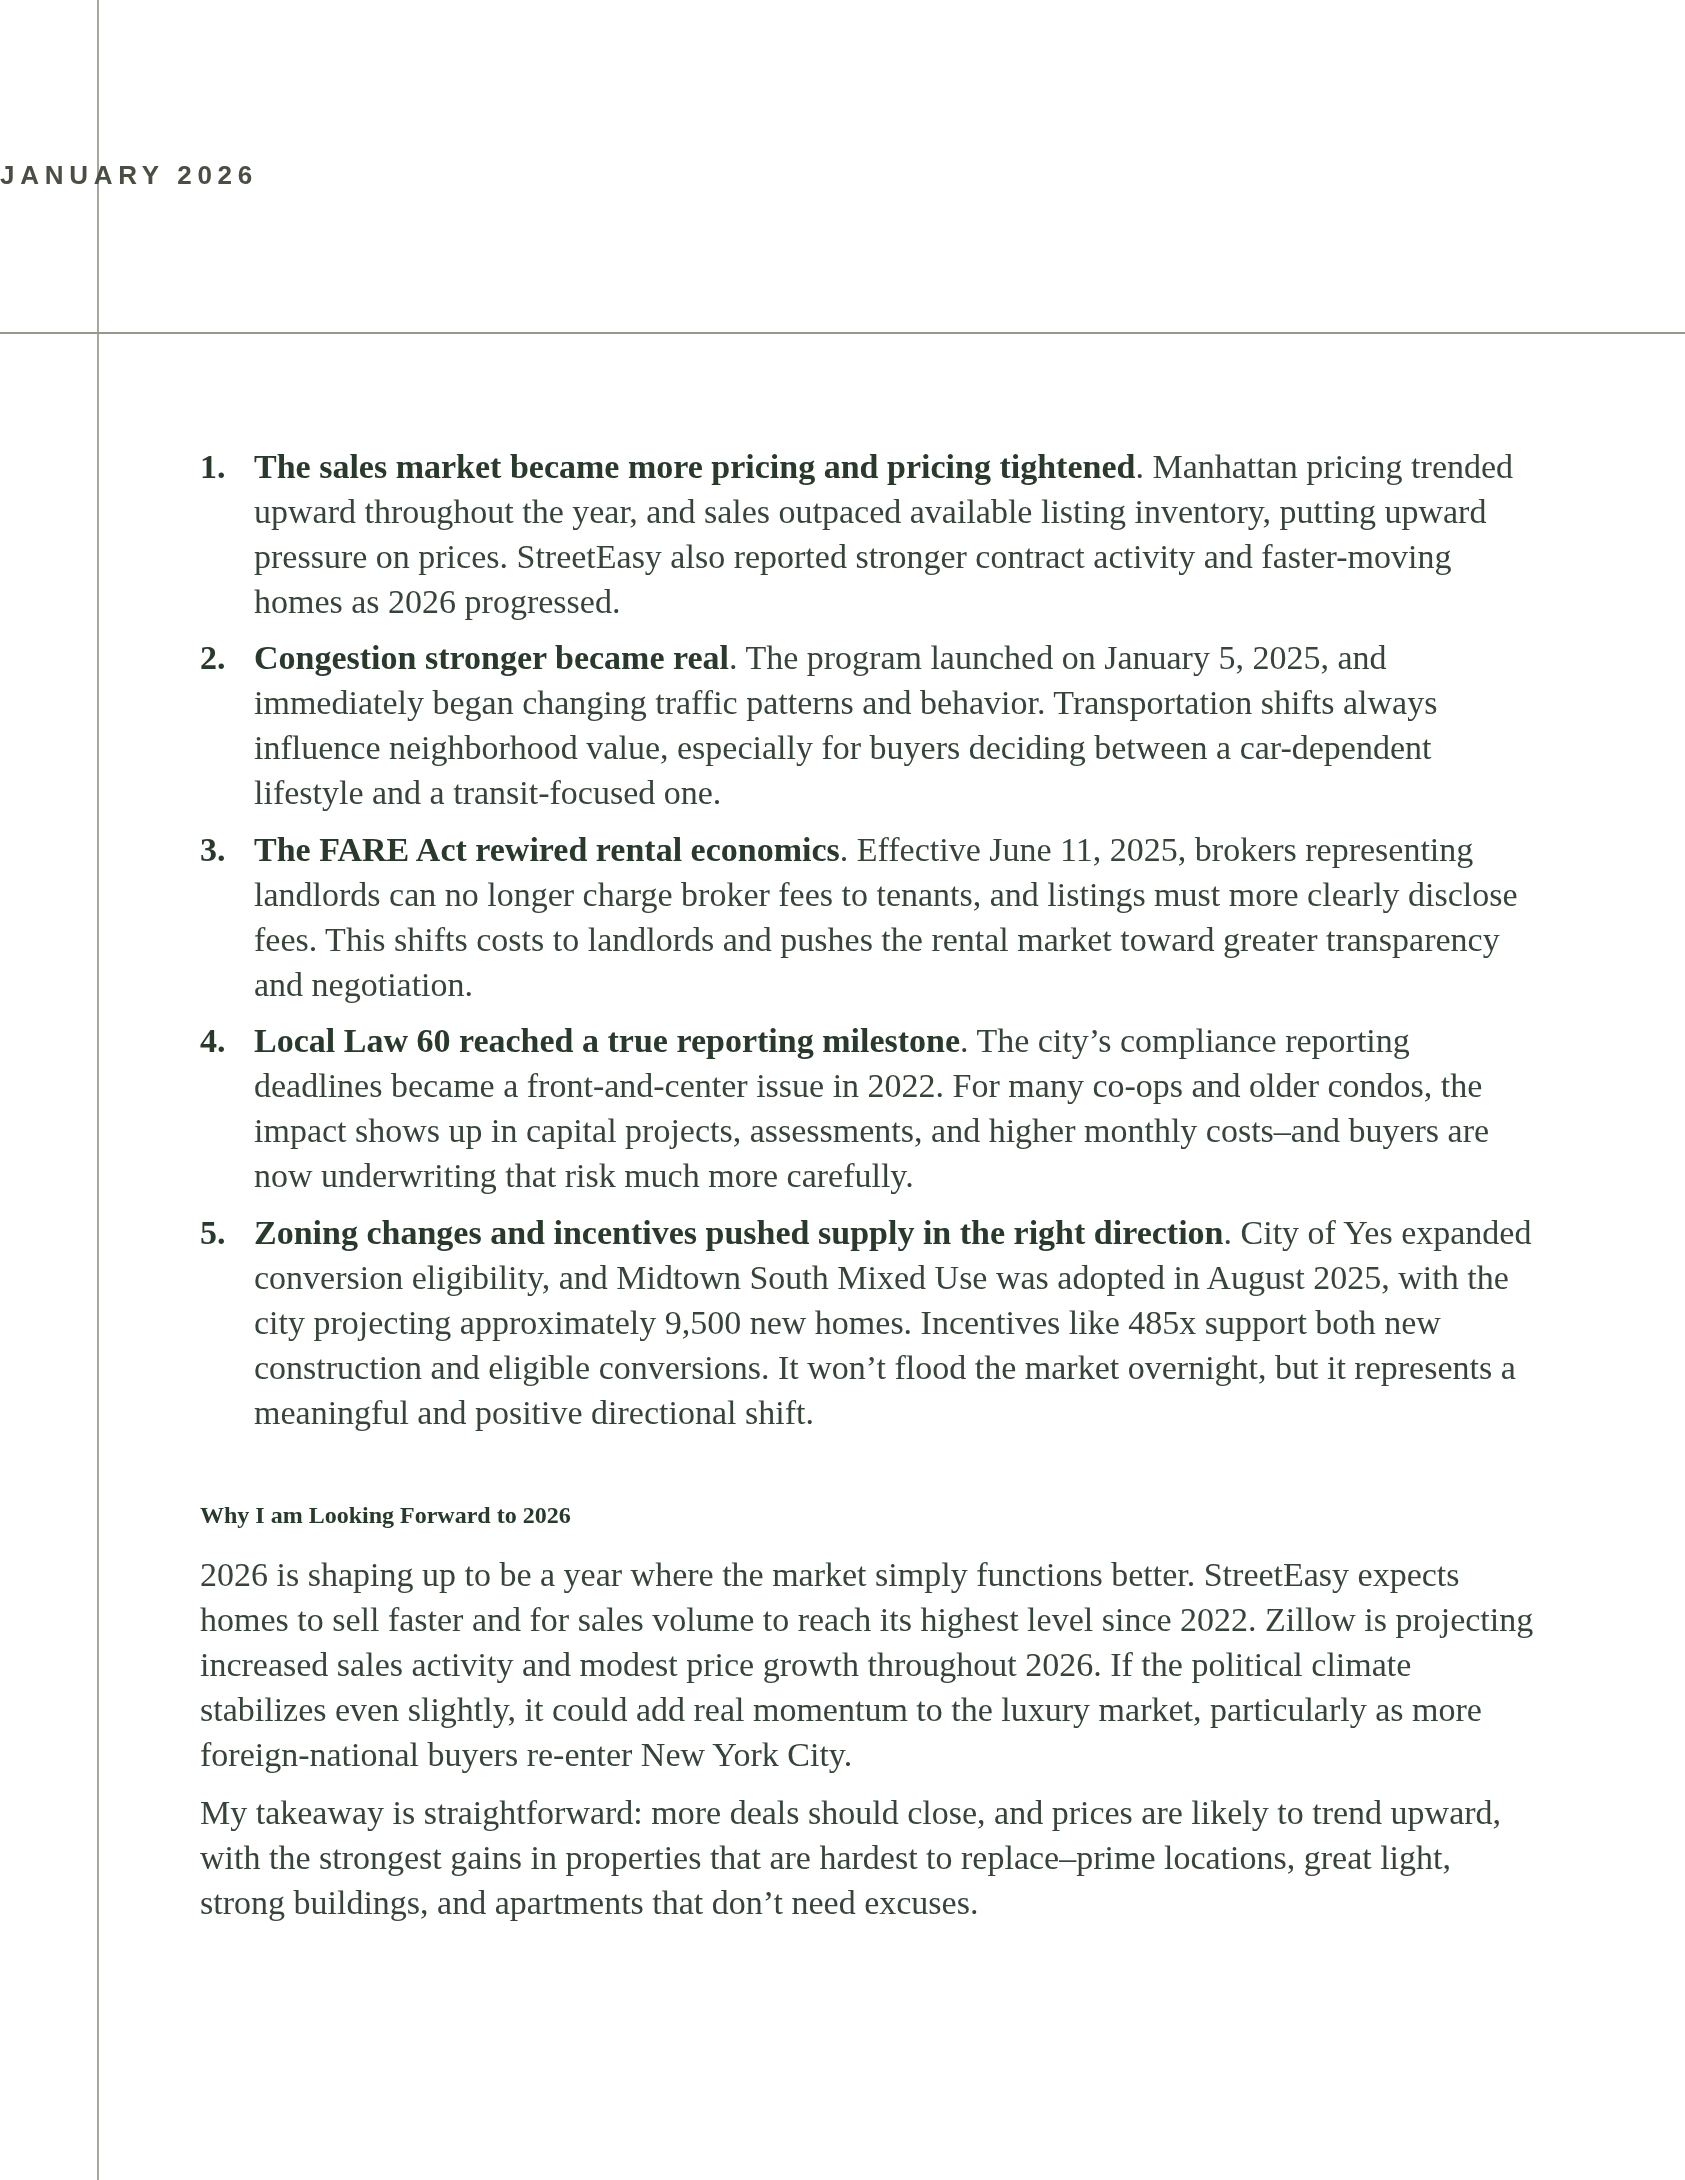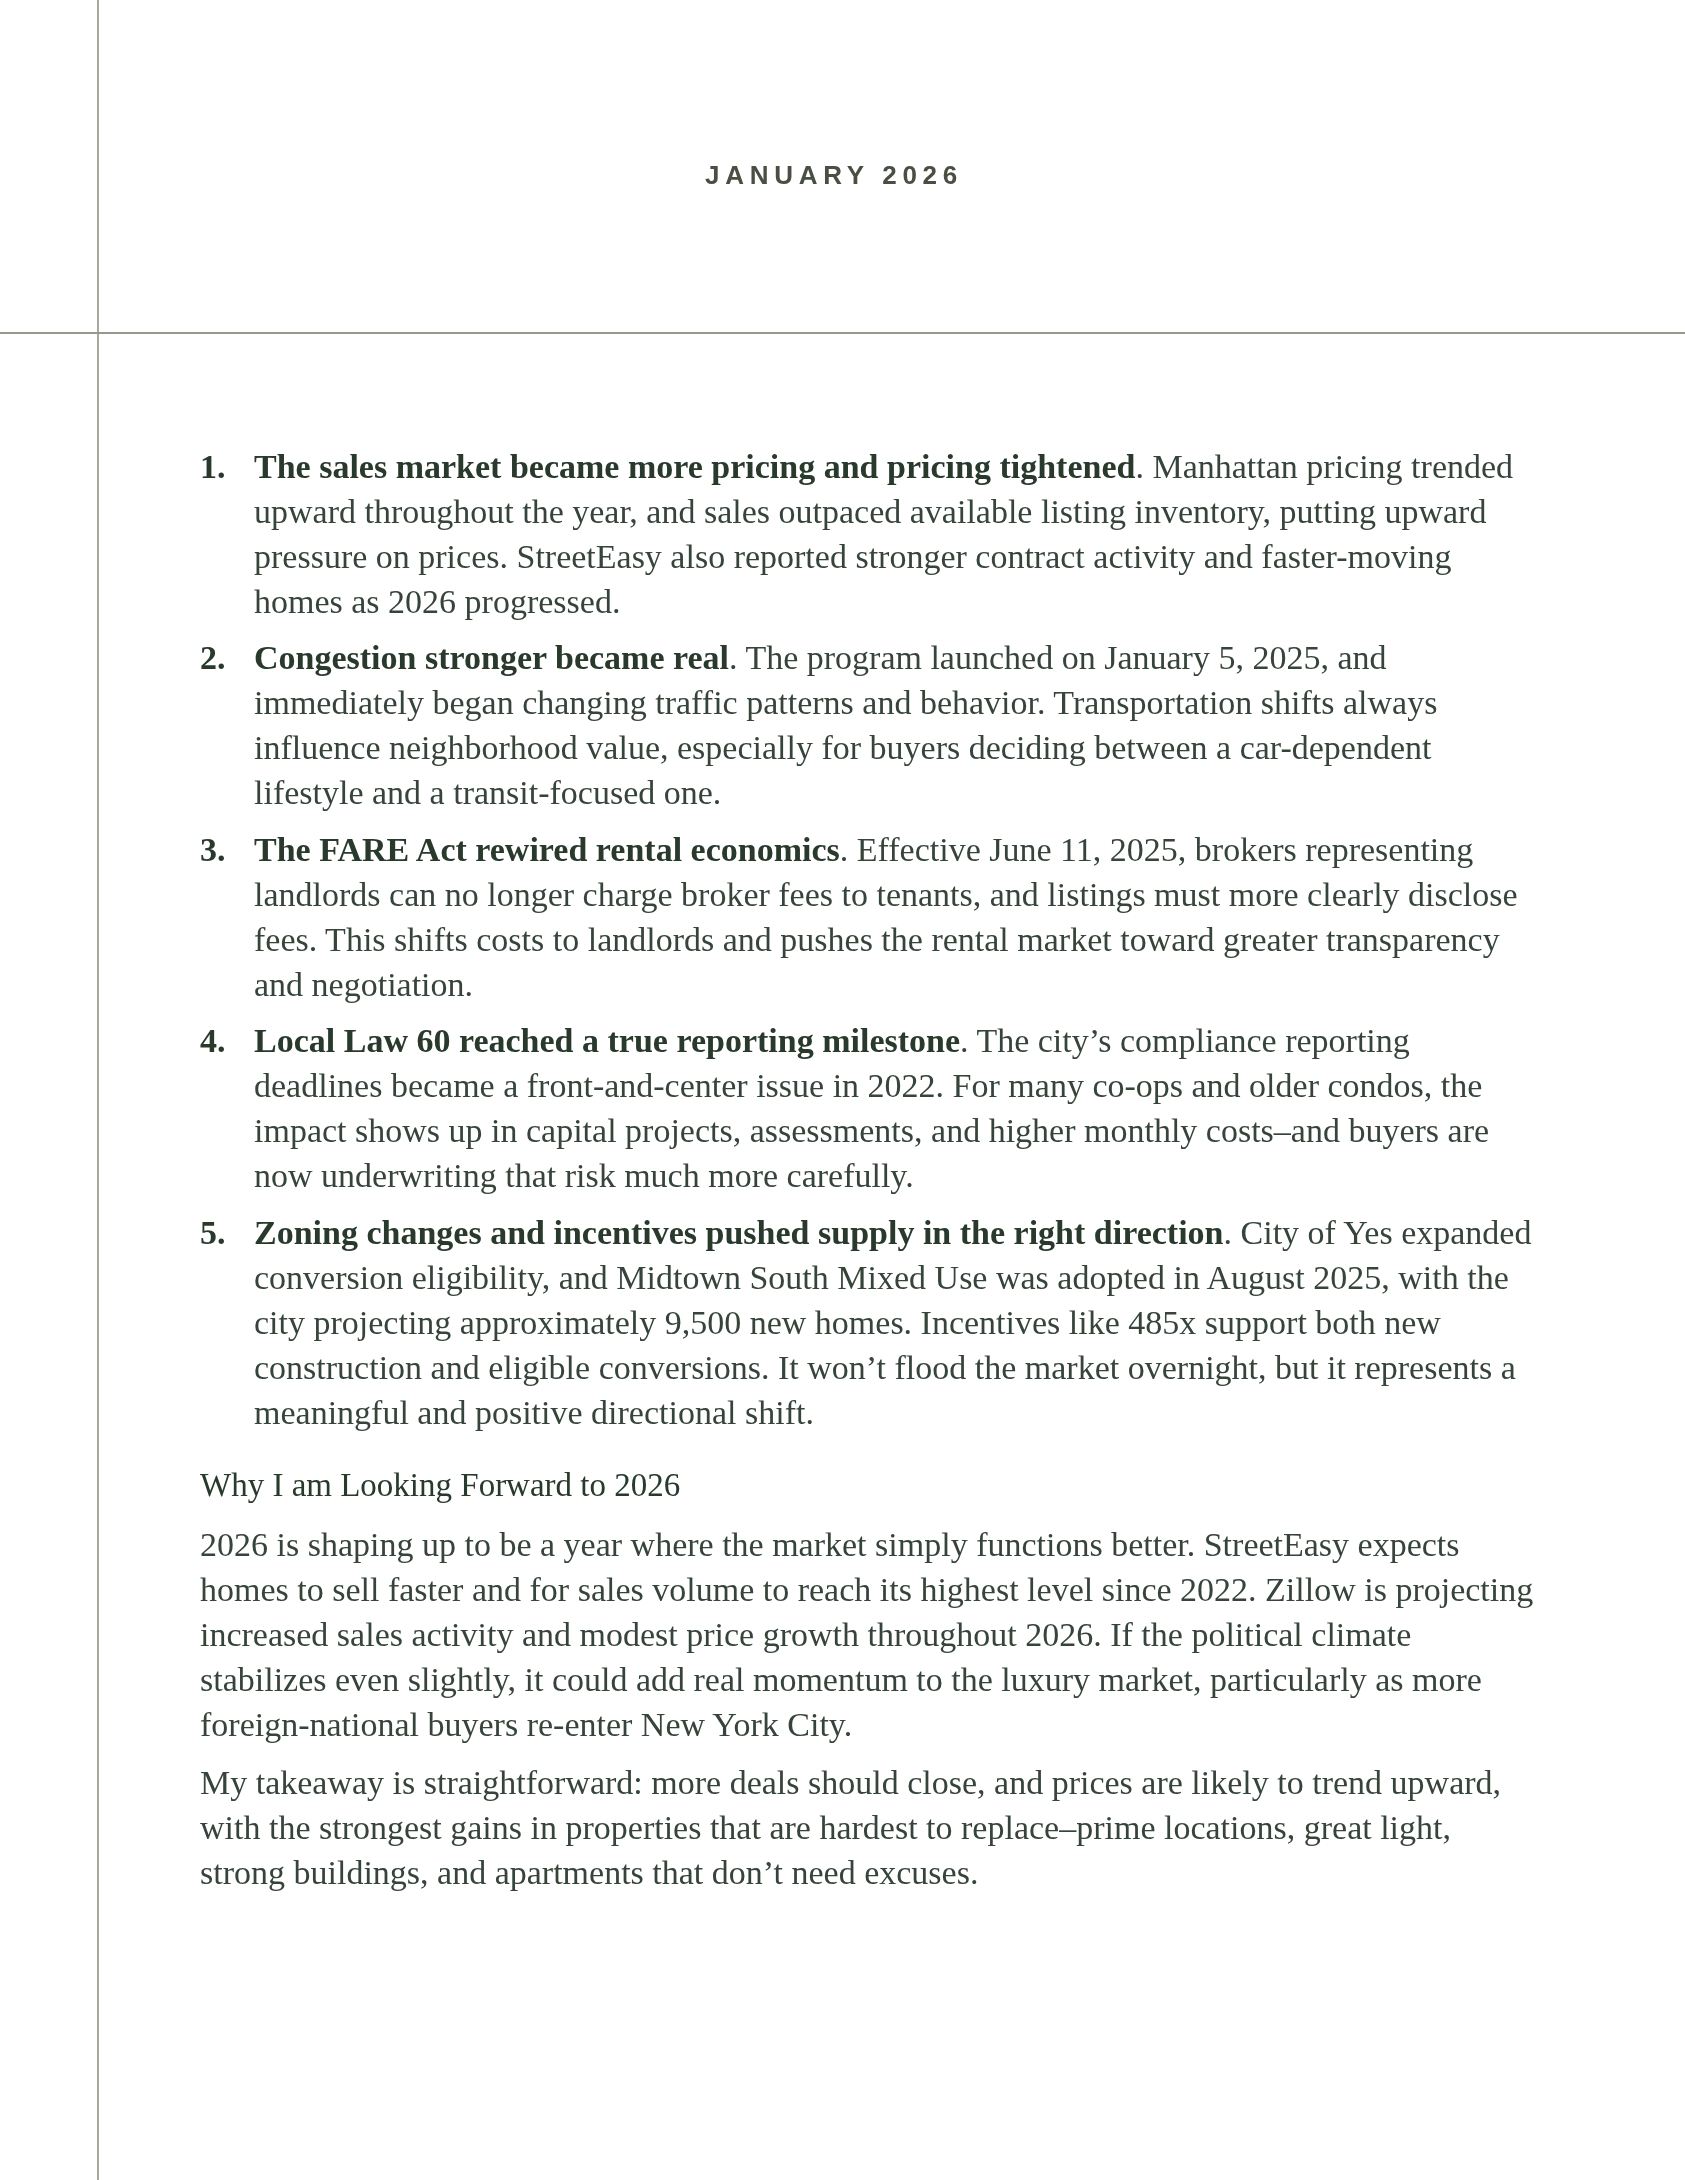--- a/index.html
+++ b/index.html
@@ -28,21 +28,21 @@
     top: 332px;
     width: 1685px;
     height: 1.8px;
     background: #98988f;
   }
   .masthead {
     position: absolute;
     top: 160px;
     left: 0;
     width: 1668px;
-    text-align: center;
+    text-align: left;
     font-family: "Liberation Sans", sans-serif;
     font-size: 26px;
     font-weight: 700;
     letter-spacing: 0.22em;
     color: #4a4f44;
   }
   .content {
     position: absolute;
     left: 200px;
     top: 429px;
@@ -69,24 +69,24 @@
     left: 0;
     top: 0;
     font-weight: 700;
     color: #293a2d;
   }
   .story-lead {
     font-weight: 700;
     color: #293a2d;
   }
   .section-heading {
-    font-size: 33px;
-    font-weight: 400;
+    font-size: 24px;
+    font-weight: 700;
     color: #273a2c;
-    margin: 28px 0 14px 0;
+    margin: 58px 0 14px 0;
     line-height: 45px;
   }
 </style>
 </head>
 <body>
 
 <div class="rule-vertical"></div>
 <div class="rule-horizontal"></div>
 
 <div class="masthead">JANUARY 2026</div>

